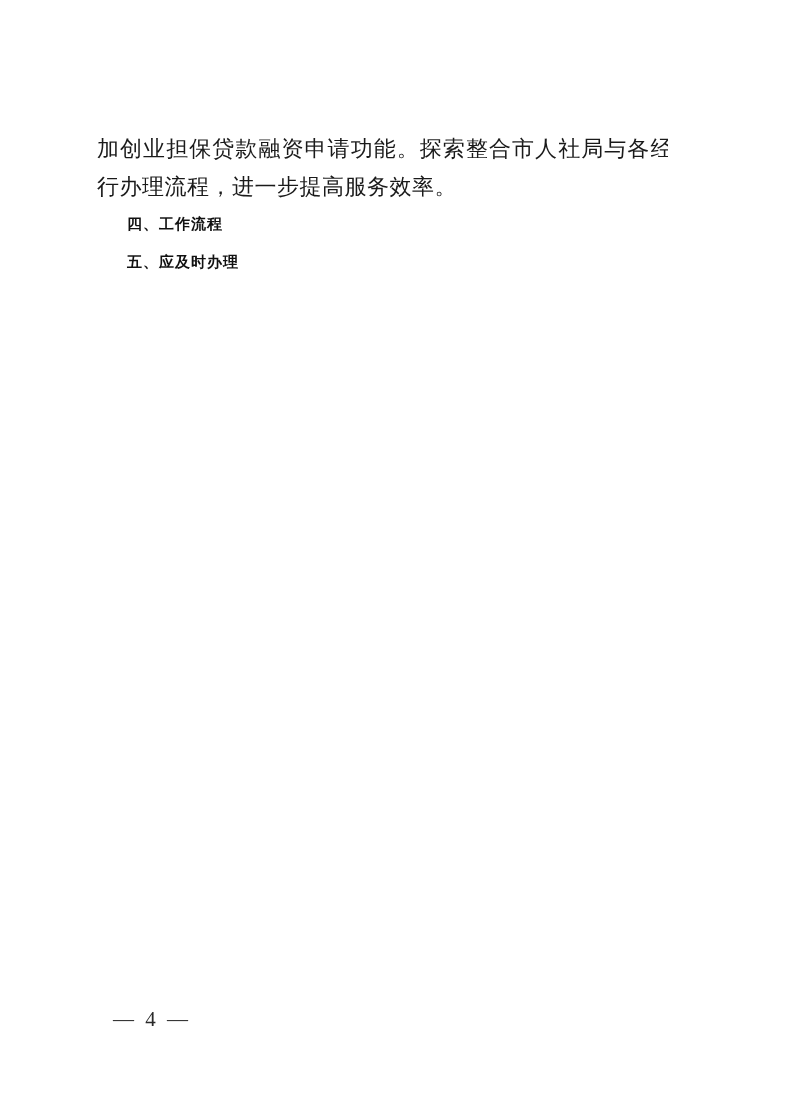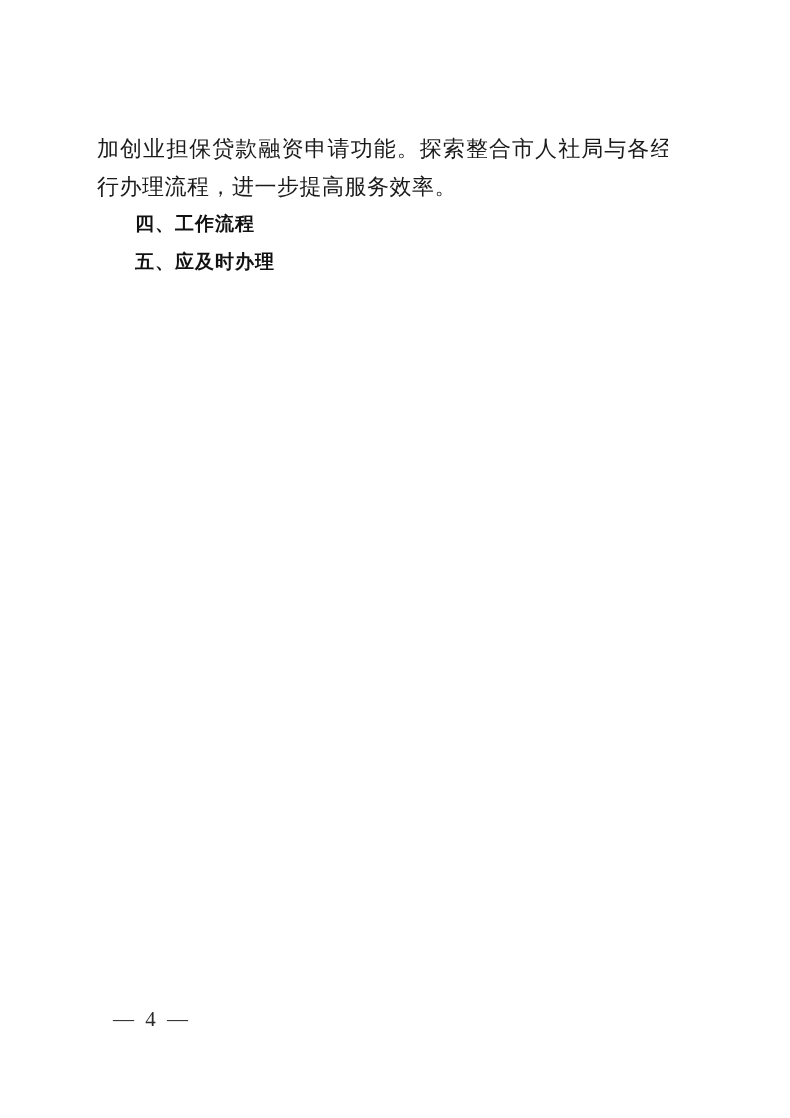--- a/index.html
+++ b/index.html
@@ -30,21 +30,21 @@
     text-justify: inter-character;
     letter-spacing: 0.5px;
   }
   p.indent {
     text-indent: 2em;
   }
   h2.heading {
     margin: 0;
     font-family: "Liberation Sans", "DejaVu Sans", sans-serif;
     font-weight: bold;
-    font-size: 19px;
+    font-size: 15px;
     line-height: 37.5px;
     text-indent: 2em;
     letter-spacing: 1px;
     color: #111111;
   }
   .lead {
     font-family: "Liberation Sans", "DejaVu Sans", sans-serif;
     font-weight: bold;
     color: #111111;
   }

